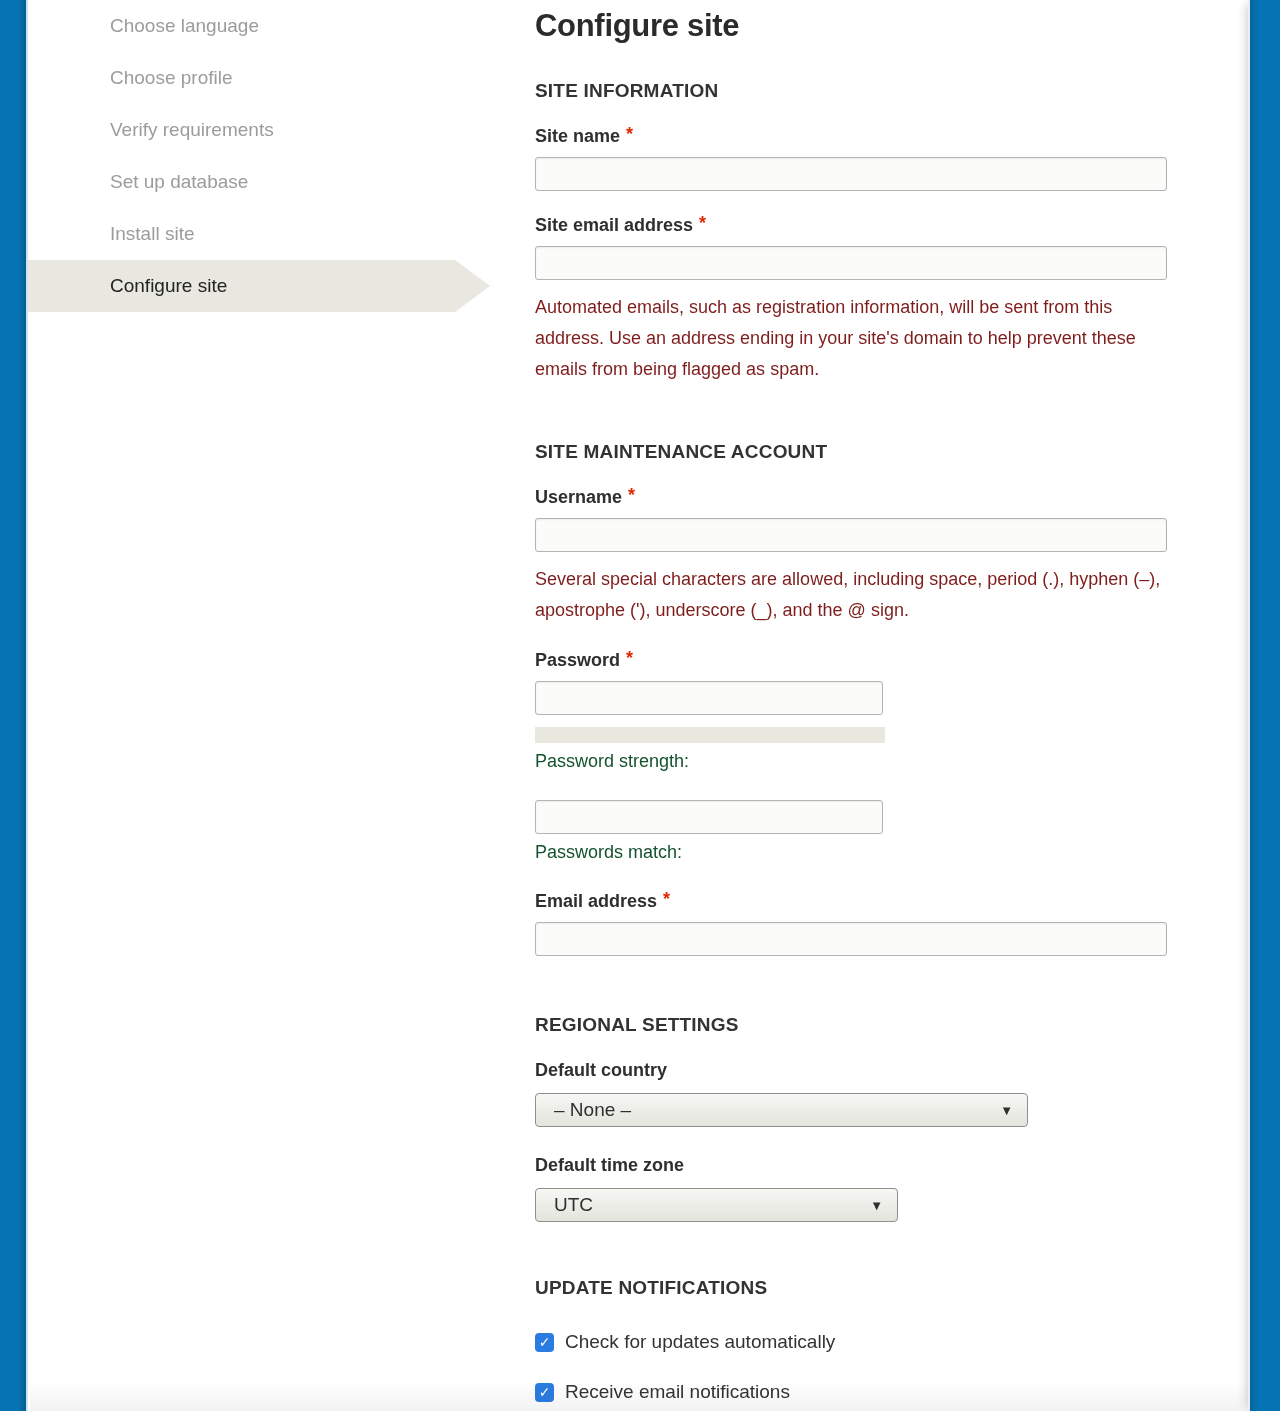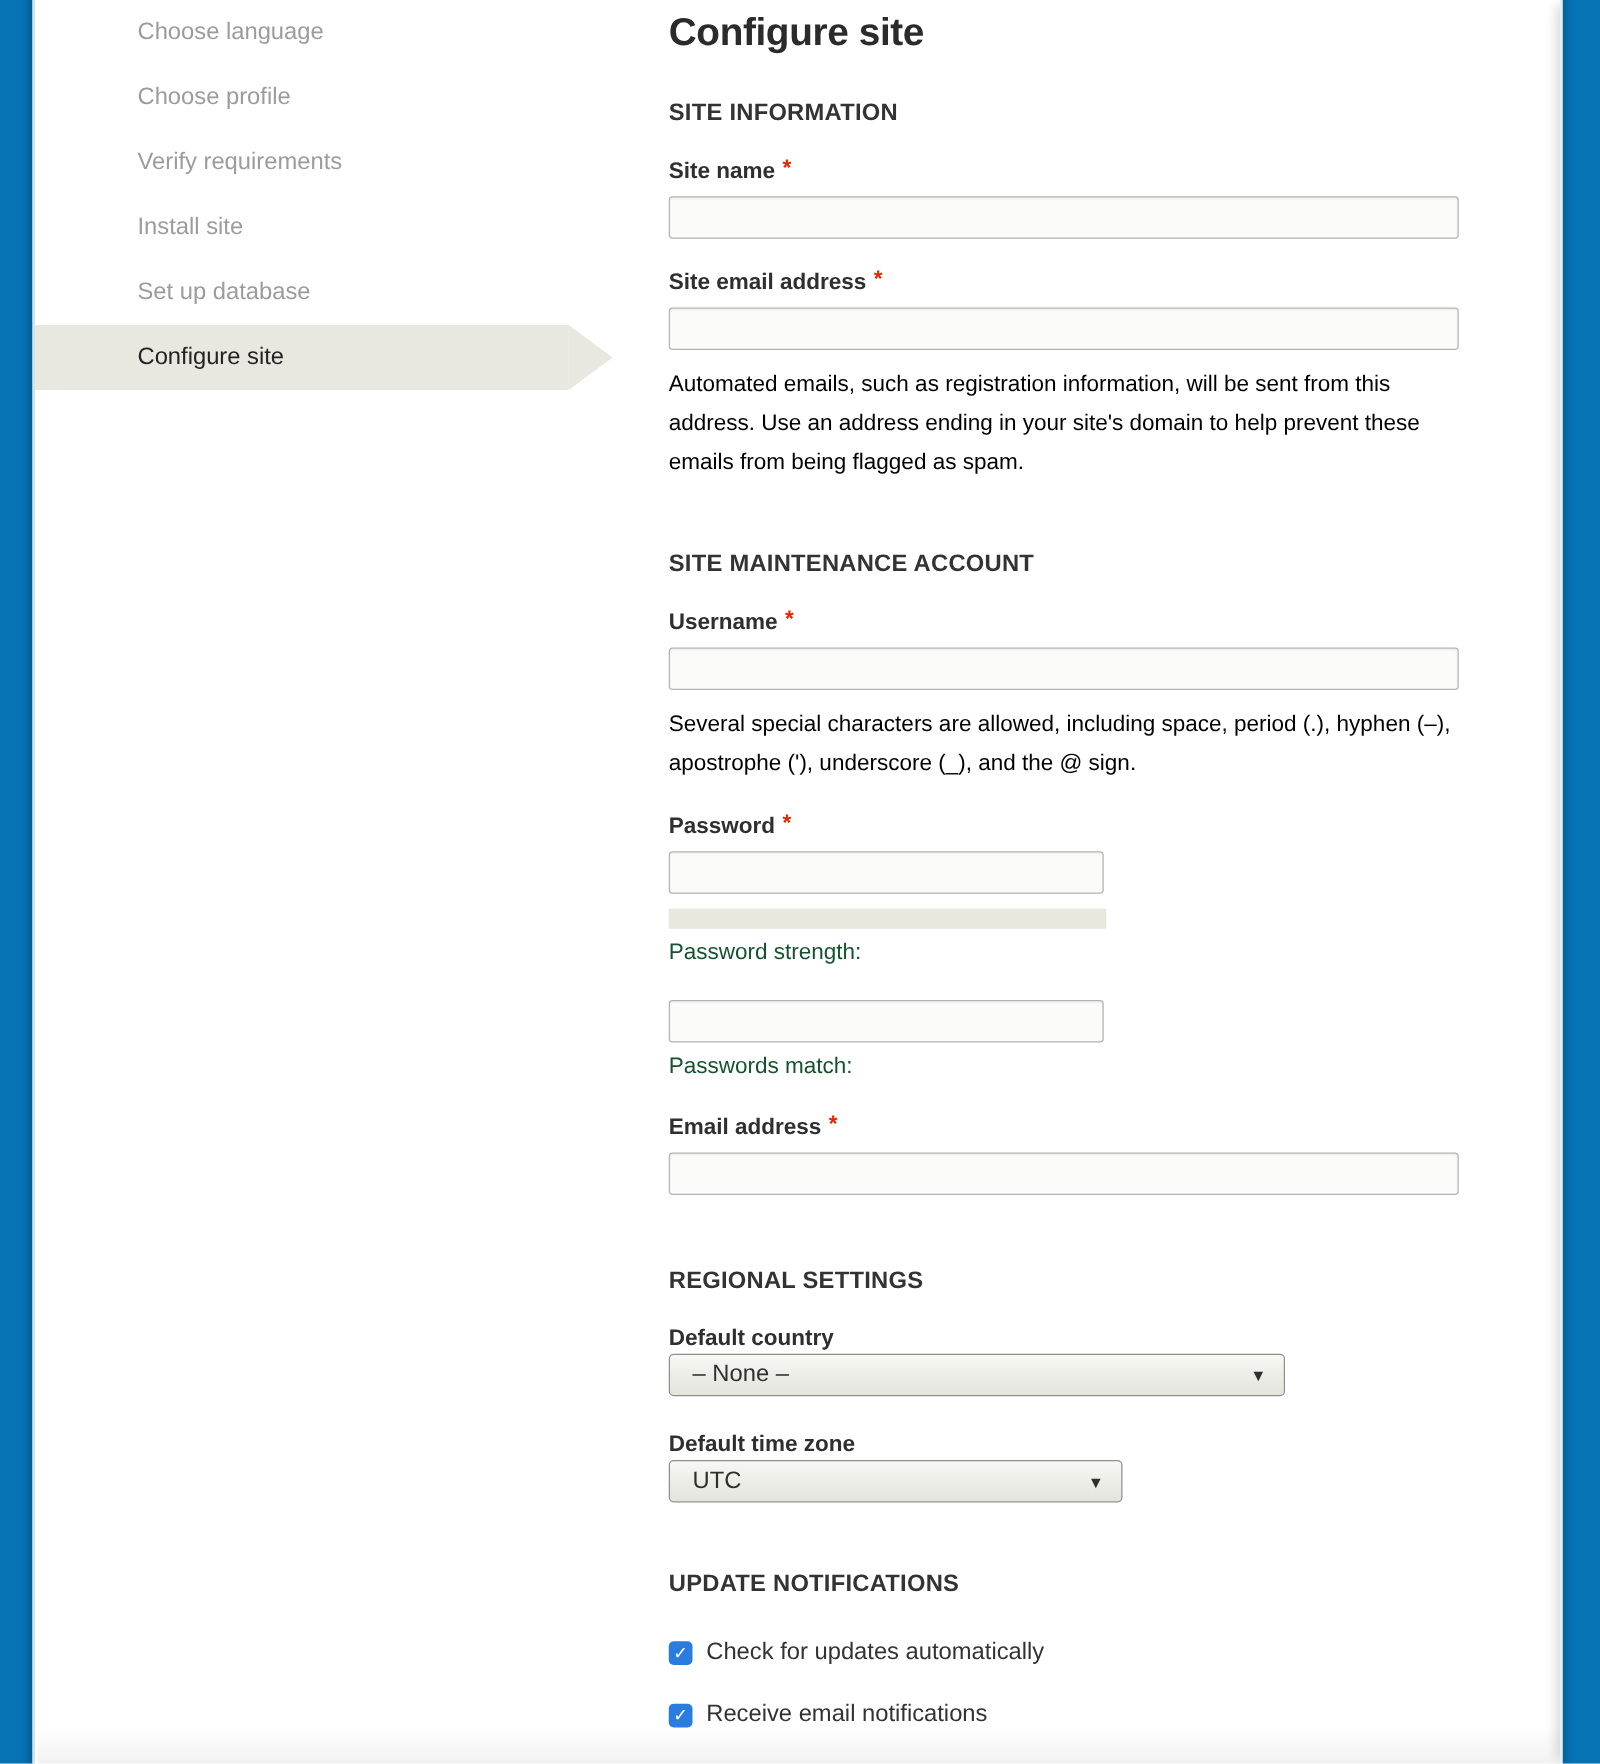--- a/index.html
+++ b/index.html
@@ -105,37 +105,37 @@
     box-shadow: inset 0 1px 2px rgba(0,0,0,0.06);
     font-size: 18px;
     padding: 0 10px;
     outline: none;
   }
   input.text-input.narrow { width: 348px; }
   .description {
     margin-top: 12px;
     font-size: 18px;
     line-height: 31px;
-    color: #000000;
+    color: #7f1d1d;
   }
   .strength-bar {
     margin-top: 12px;
     width: 350px;
     height: 16px;
     background: #e9e8df;
   }
   .inline-note {
     margin-top: 8px;
     font-size: 18px;
     color: #14532d;
   }
 
   
   .select {
-    margin-top: 2px;
+    margin-top: 12px;
     height: 34px;
     border: 1px solid #8f8f8f;
     border-radius: 4px;
     background: linear-gradient(to bottom, #f7f7f4 0%, #eWRONG 0%); 
     background: linear-gradient(to bottom, #f7f7f4 0%, #e4e4dd 100%);
     display: flex; align-items: center; justify-content: space-between;
     padding: 0 14px 0 18px;
     font-size: 19px;
     color: #2f2f2f;
     cursor: pointer;
@@ -178,24 +178,24 @@
   <li>
       <span>Choose language</span>
     </li>
   <li>
       <span>Choose profile</span>
     </li>
   <li>
       <span>Verify requirements</span>
     </li>
   <li>
+      <span>Set up database</span>
+    </li>
+  <li>
       <span>Install site</span>
-    </li>
-  <li>
-      <span>Set up database</span>
     </li>
   <li class="active">
       <span>Configure site</span>
     </li>
 </ul>
 
 <div class="main">
   <h1 class="page-title">Configure site</h1>
 
   <div class="section-heading mt-s1">SITE INFORMATION</div>

